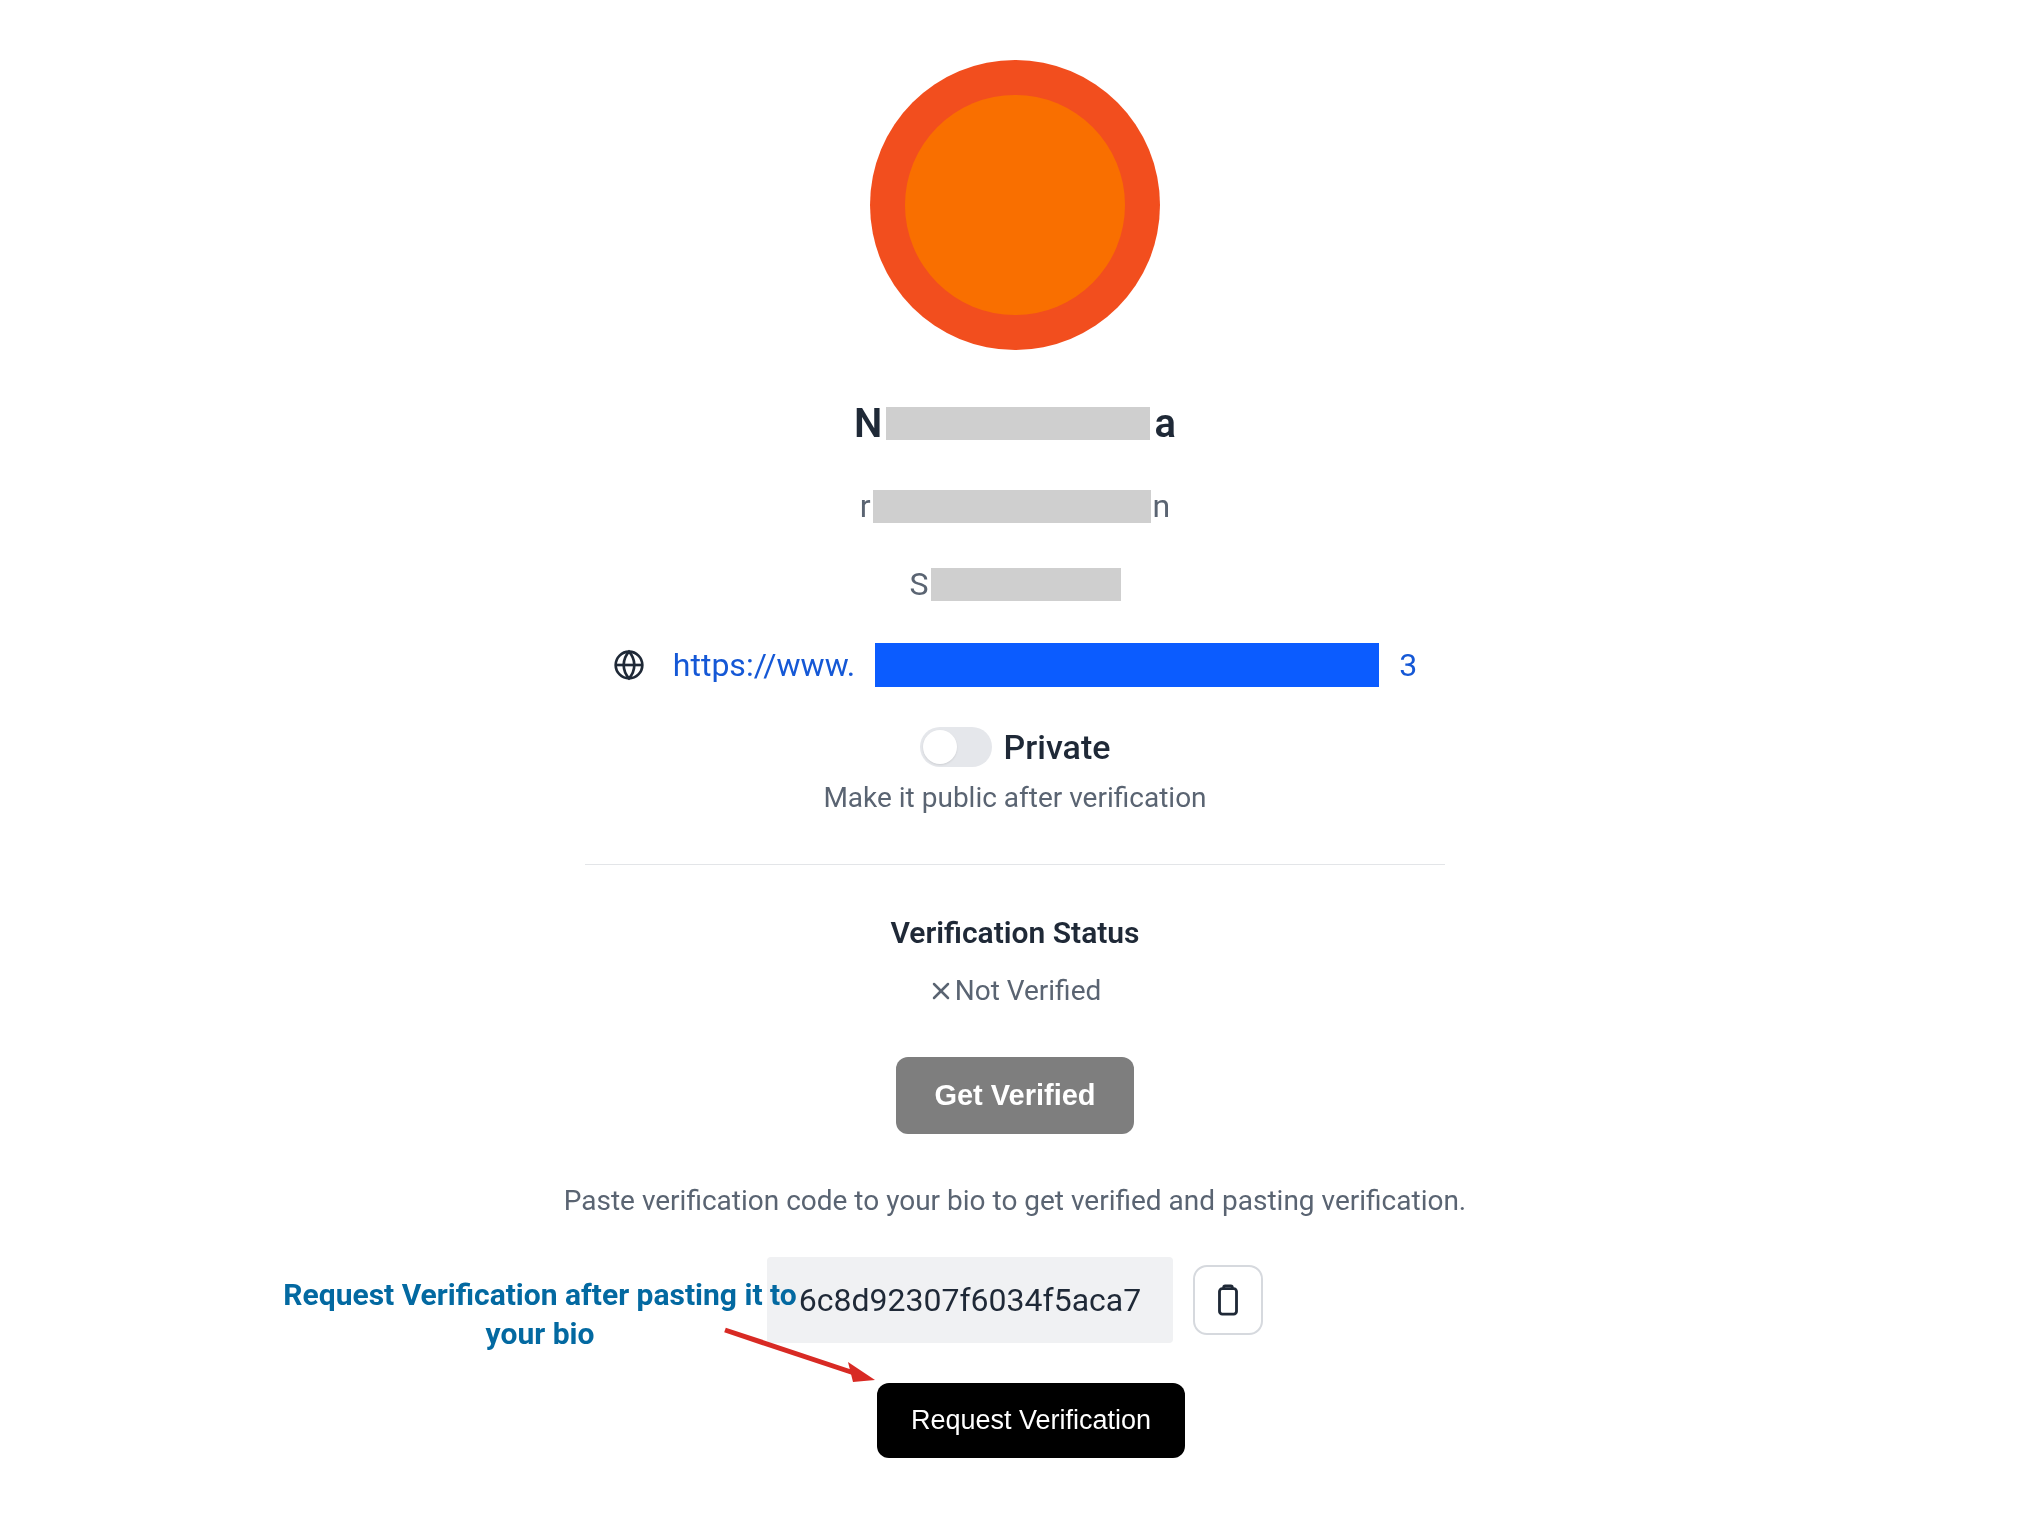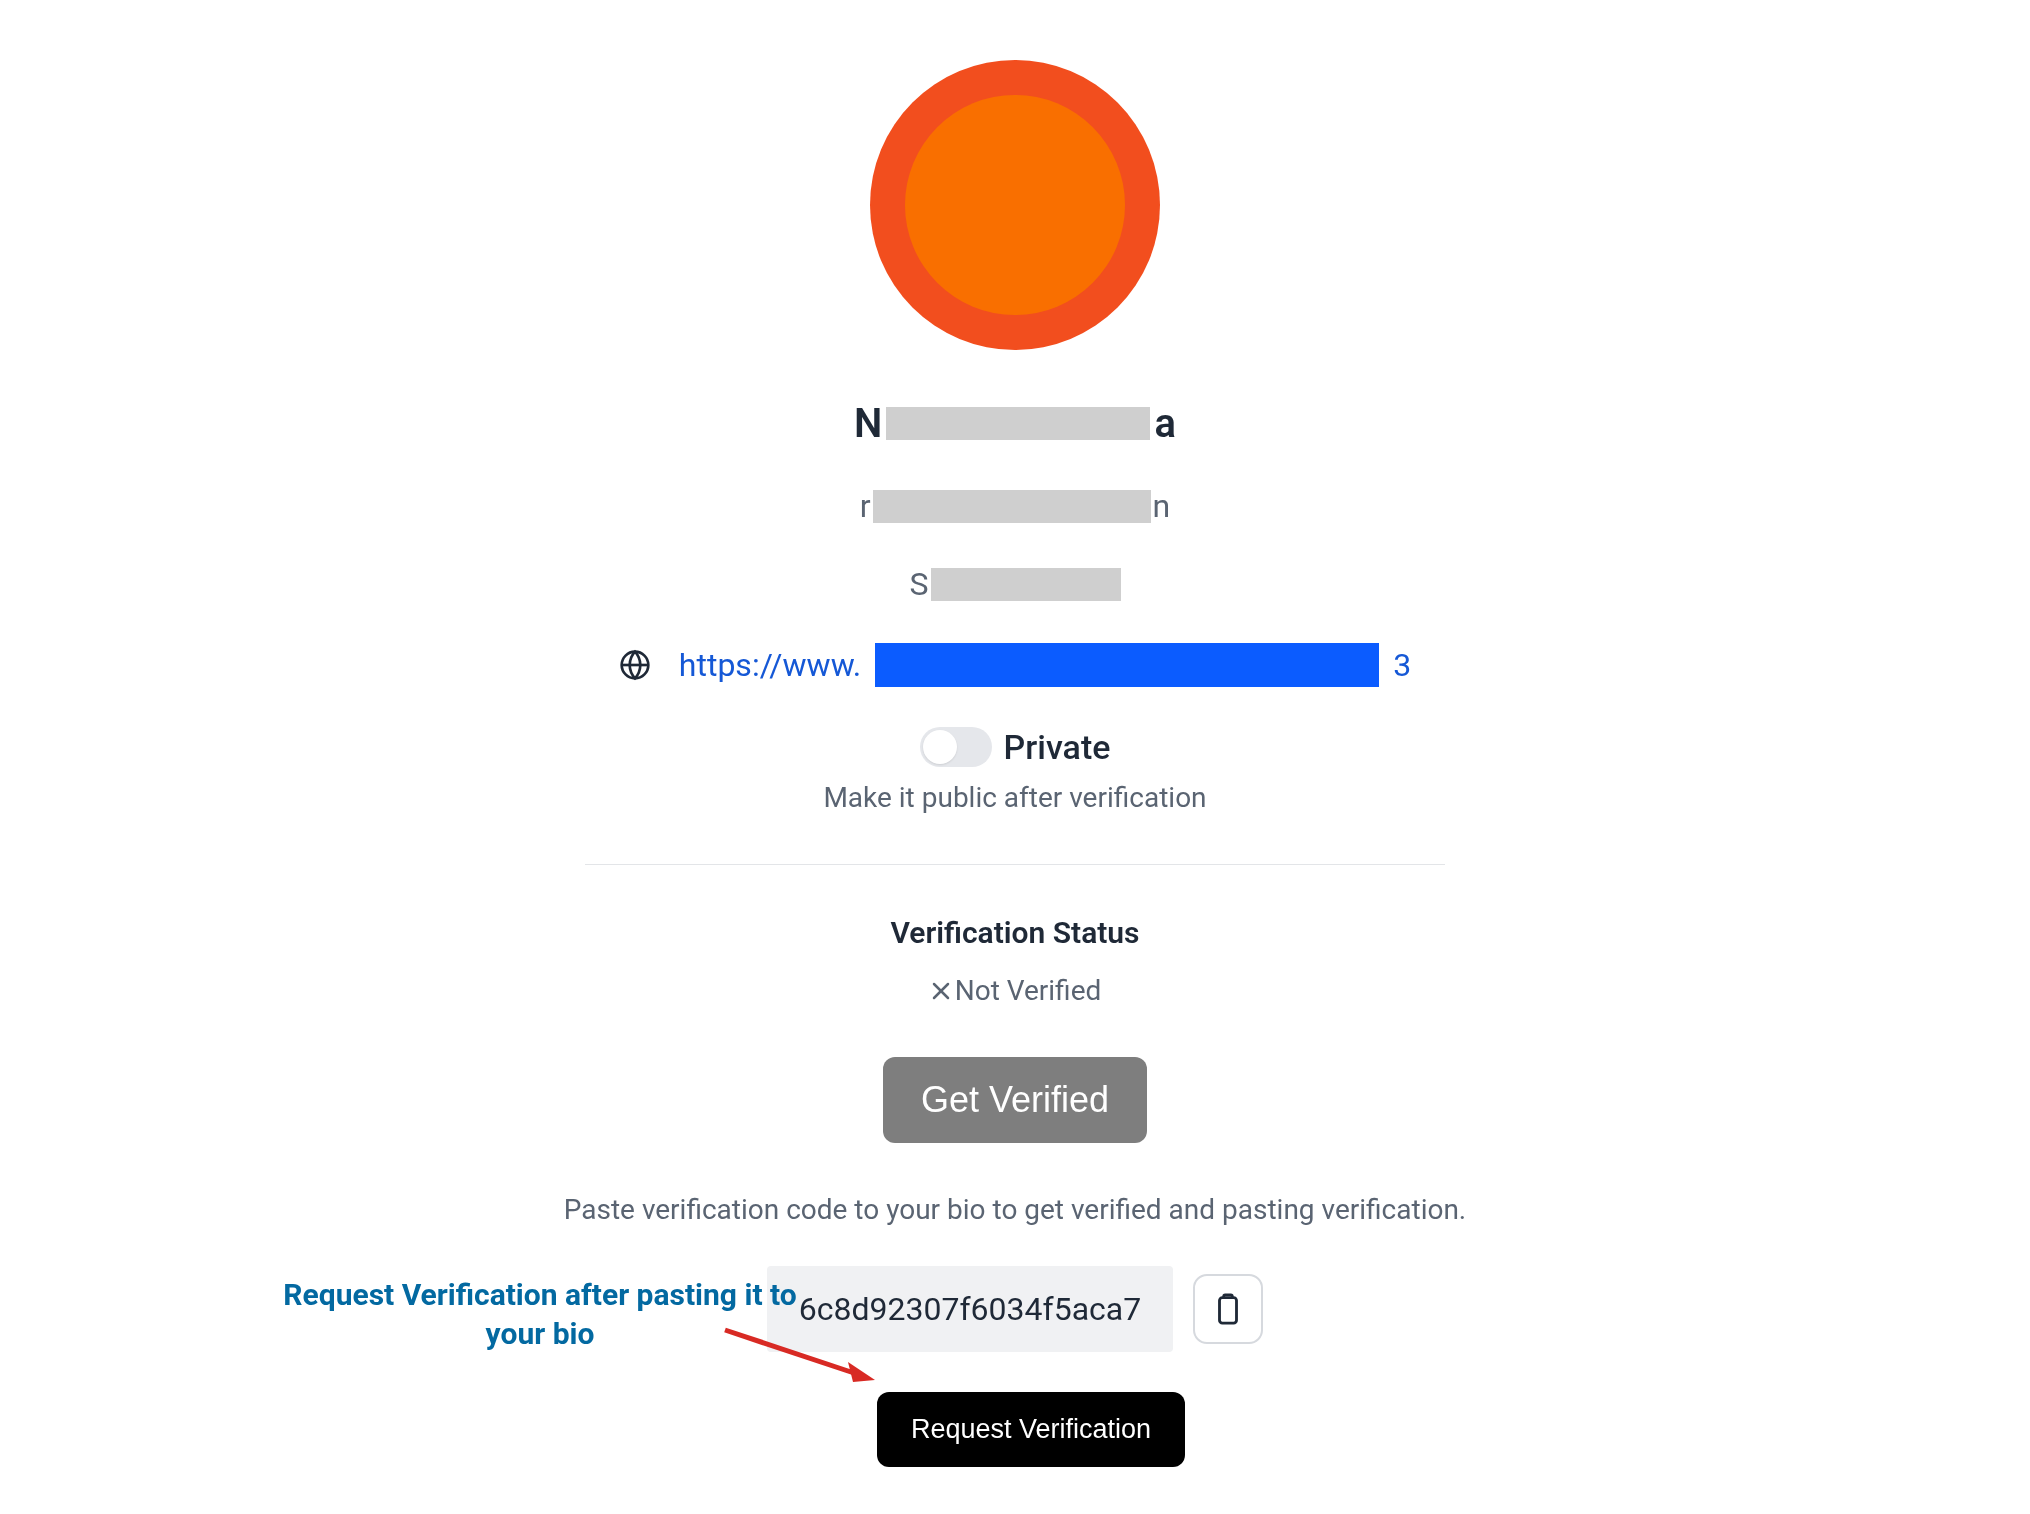--- a/index.html
+++ b/index.html
@@ -91,21 +91,21 @@
     }
     .globe-icon {
       width: 32px;
       height: 32px;
     }
     .profile-link {
       font-size: 32px;
       color: #1558d6;
       display: flex;
       align-items: center;
-      gap: 14px;
+      gap: 20px;
     }
     .redact-link {
       display: inline-block;
       width: 504px;
       height: 44px;
       background: #0b5cff;
       vertical-align: middle;
     }
     .privacy-row {
       display: flex;
@@ -166,22 +166,22 @@
     .status-text {
       font-size: 28px;
       color: #5a6472;
     }
     .get-verified-btn {
       padding: 22px 38px;
       background: #7e7e7e;
       color: #fff;
       border: none;
       border-radius: 12px;
-      font-size: 36px;
-      font-weight: 400;
+      font-size: 29px;
+      font-weight: 700;
       cursor: pointer;
       margin-bottom: 50px;
     }
     .instruction-text {
       font-size: 28px;
       color: #5a6472;
       margin-bottom: 40px;
     }
     .code-row {
       display: flex;

